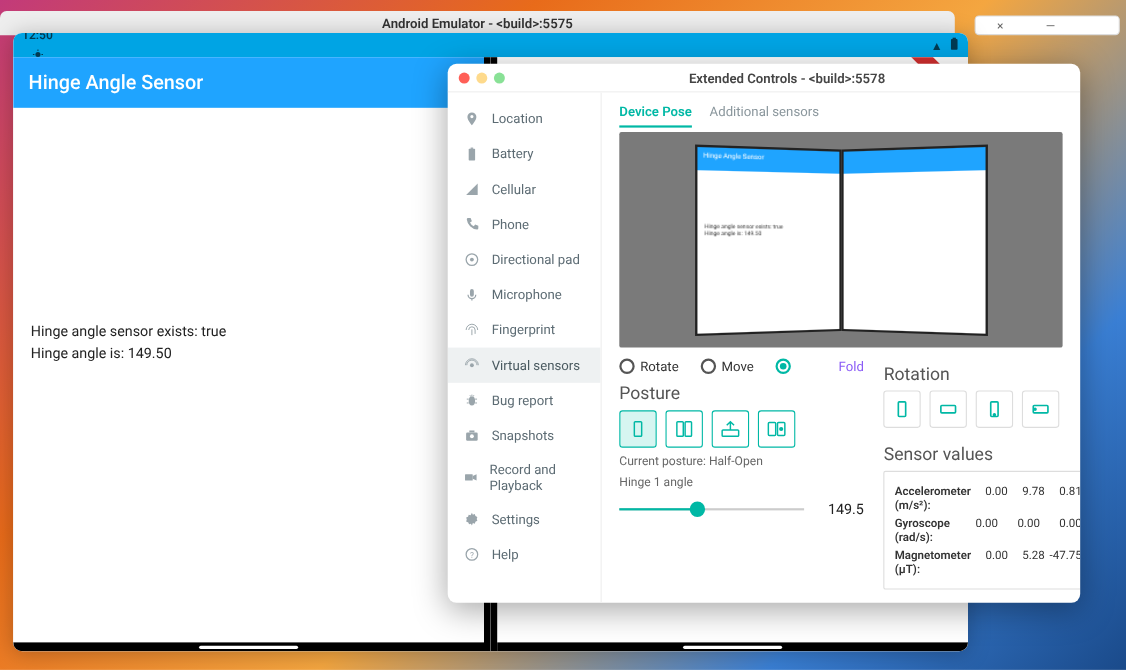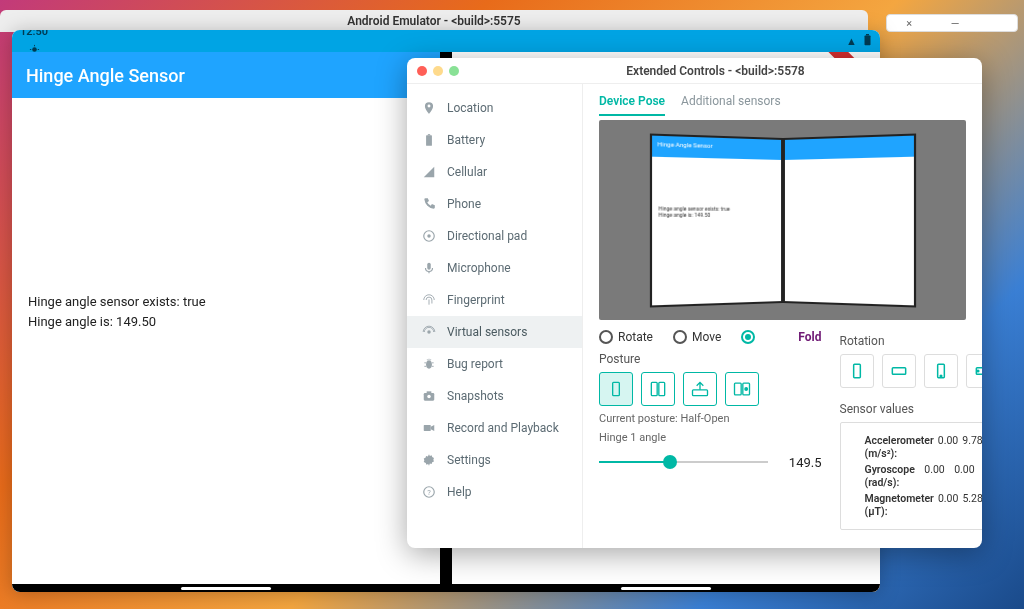--- a/index.html
+++ b/index.html
@@ -32,21 +32,21 @@
 
   
   .ext-window { position:absolute; left:407px; top:58px; width:575px; height:490px; background:#fff; border-radius:8px; box-shadow:0 6px 30px rgba(0,0,0,0.35); overflow:hidden; display:flex; flex-direction:column; }
   .ext-titlebar { height:26px; display:flex; align-items:center; padding:0 10px; border-bottom:1px solid #eee; }
   .traffic { display:flex; gap:6px; }
   .tdot { width:10px; height:10px; border-radius:50%; }
   .tdot.r{background:#ff5f57;} .tdot.y{background:#febc2e;opacity:.55;} .tdot.g{background:#28c840;opacity:.55;}
   .ext-title { flex:1; text-align:center; font-size:12px; font-weight:600; color:#444; }
 
   .ext-body { flex:1; display:flex; overflow:hidden; }
-  .ext-sidebar { width:176px; border-right:1px solid #eee; padding:8px 0; overflow:auto; }
+  .ext-sidebar { width:140px; border-right:1px solid #eee; padding:8px 0; overflow:auto; }
   .sb-item { display:flex; align-items:center; gap:10px; padding:8px 14px; font-size:12px; color:#5c6b73; cursor:pointer; }
   .sb-item.active { background:#eef1f2; color:#4a5a60; }
   .sb-item .ico { width:16px; height:16px; display:inline-flex; align-items:center; justify-content:center; color:#9aa5ab; }
   .sb-item .ico svg { width:14px; height:14px; fill:currentColor; }
 
   .ext-main { flex:1; padding:10px 16px 12px 16px; display:flex; flex-direction:column; overflow:hidden; }
   .tabs { display:flex; gap:16px; font-size:12px; color:#8a969c; margin-bottom:4px; }
   .tab { padding-bottom:6px; cursor:pointer; }
   .tab.active { color:#00b8a5; font-weight:600; border-bottom:2px solid #00b8a5; }
 
@@ -59,43 +59,43 @@
 
   .controls-row { display:flex; gap:18px; margin-top:10px; }
   .controls-left { flex:1; }
   .controls-right { width:190px; }
 
   .radio-row { display:flex; gap:20px; align-items:center; font-size:12px; color:#333; margin-bottom:8px;text-align:right; }
   .radio { display:inline-flex; align-items:center; gap:5px; cursor:pointer; }
   .rdot { width:14px; height:14px; border:2px solid #555; border-radius:50%; display:inline-block; position:relative; }
   .radio.sel .rdot { border-color:#00b8a5; }
   .radio.sel .rdot::after { content:""; position:absolute; inset:2px; background:#00b8a5; border-radius:50%; }
-  .radio.sel { color:#701a75; font-weight:700;gap:43px; }
-
-  .section-label { font-size:12px; color:#555; margin:4px 0 6px 0; }
+  .radio.sel { color:#8b5cf6; font-weight:400;gap:43px; }
+
+  .section-label { font-size:16px; color:#555; margin:4px 0 6px 0; }
   .posture-btns { display:flex; gap:8px; }
   .pbtn { width:34px; height:34px; border:1px solid #00b8a5; border-radius:3px; display:flex; align-items:center; justify-content:center; cursor:pointer; background:#fff; }
   .pbtn.sel { background:#d6f5f1; }
   .pbtn svg { width:20px; height:20px; stroke:#00b8a5; fill:none; stroke-width:1.6; }
 
   .small-txt { font-size:11px; color:#666; margin-top:6px; }
 
   .slider-row { display:flex; align-items:center; gap:10px; margin-top:10px; }
   .slider { flex:1; position:relative; height:16px; }
   .track { position:absolute; top:7px; left:0; right:0; height:2px; background:#ccc; }
   .track-fill { position:absolute; top:7px; left:0; height:2px; background:#00b8a5; }
   .thumb { position:absolute; top:1px; width:14px; height:14px; background:#00b8a5; border-radius:50%; }
   .slider-val { font-size:13px; color:#222; width:44px; text-align:right; }
 
   .rot-btns { display:flex; gap:8px; }
   .rbtn { width:34px; height:34px; border:1px solid #ddd; border-radius:3px; display:flex; align-items:center; justify-content:center; cursor:pointer; }
   .rbtn svg { width:20px; height:20px; stroke:#00b8a5; fill:none; stroke-width:1.8; }
 
   .sensor-box { border:1px solid #ddd; border-radius:2px; padding:8px; font-size:10.5px; color:#333; margin-top:6px; }
-  .sv-row { display:flex; justify-content:space-between; gap:4px; margin:3px 16px; }
+  .sv-row { display:flex; justify-content:space-between; gap:4px; margin:3px 1px; }
   .sv-label { flex:1; font-weight:600; }
   .sv-v { width:34px; text-align:right; }
 
 </style>
 </head>
 <body>
 
 <div class="desktop">
 
   <div class="emu-titlebar-bg">

